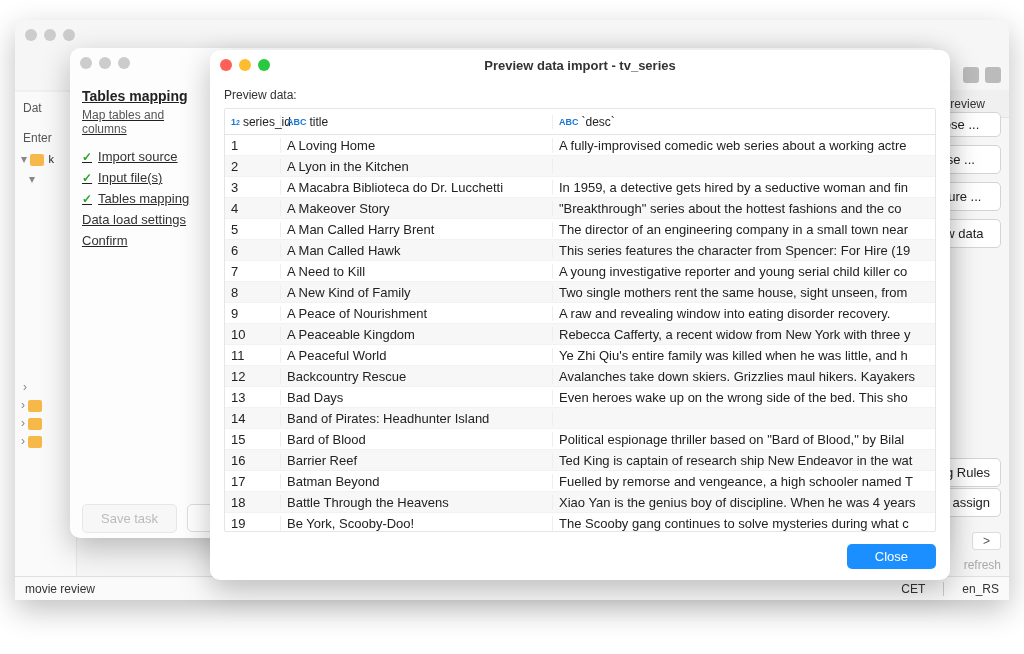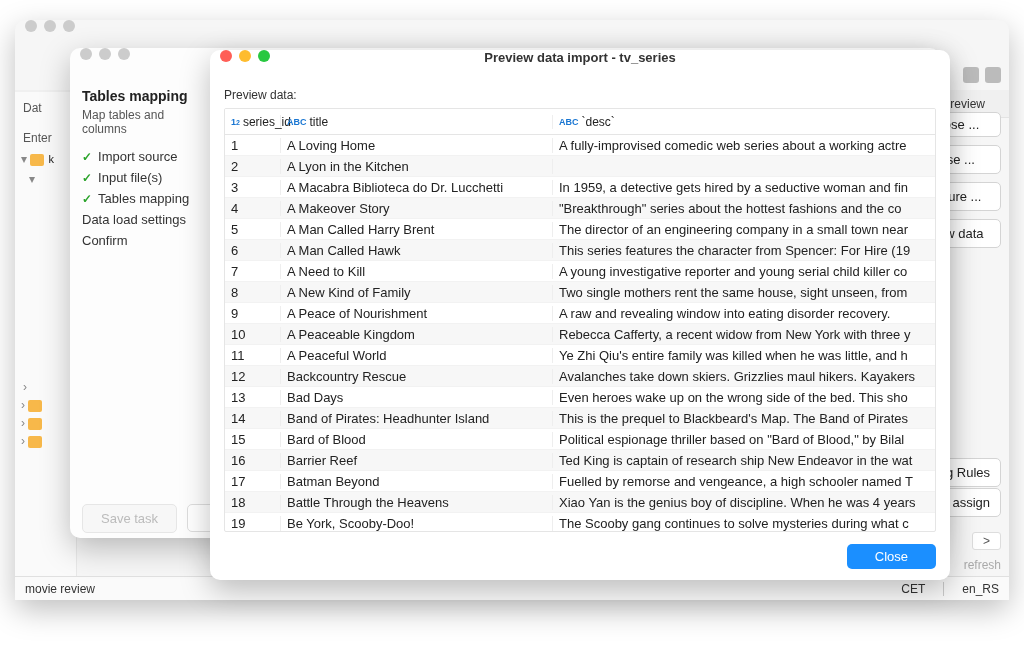--- a/index.html
+++ b/index.html
@@ -11,27 +11,27 @@
 .main-toolbar { height:28px; border-bottom:1px solid #e3e3e3; background:#f0f0f0; display:flex; align-items:center; padding:0 6px; gap:8px;}
 .db-icon { width:14px; height:14px; background:#9bd; border-radius:2px;}
 .right-panel { position:absolute; right:8px; top:92px; width:110px; display:flex; flex-direction:column; gap:8px;}
 .right-panel .btn, .btn { background:#fff; border:1px solid #d4d4d4; border-radius:5px; padding:6px 10px; font-size:13px; text-align:center; cursor:pointer; white-space:nowrap;}
 .choose-btn { display:flex; align-items:center; gap:6px; background:#fff; border:1px solid #d4d4d4; border-radius:5px; padding:4px 8px;}
 .folder-ic { width:14px; height:11px; background:#f7b84a; border-radius:2px;}
 .status-bar { position:absolute; bottom:0; left:0; right:0; height:24px; border-top:1px solid #e0e0e0; background:#fafafa; display:flex; align-items:center; padding:0 10px; font-size:12px; color:#333;}
 .status-right { margin-left:auto; display:flex; gap:14px;text-align:center;}
 .status-bar .sep { width:1px; height:14px; background:#ccc; margin:0 4px;}
 .wizard-dialog { left:70px; top:48px; width:870px; height:490px; background:#fdfdfd;}
-.wiz-titlebar { height:30px; display:flex; align-items:flex-start; padding:0 10px; position:relative;}
+.wiz-titlebar { height:30px; display:flex; align-items:center; padding:0 10px; position:relative;}
 .traffic { display:flex; gap:7px;}
 .dot { width:12px; height:12px; border-radius:50%;}
 .dot.red{background:#ff5f57;} .dot.yellow{background:#febc2e;} .dot.green{background:#28c840;}
 .dot.grey{background:#ccc;}
 .wiz-body { display:flex; height:calc(100% - 70px);}
-.wiz-left { width:135px; padding:10px 12px; border-right:none;}
+.wiz-left { width:135px; padding:10px 12px; border-right:none;text-decoration:underline;}
 .wiz-left h3 { font-size:14px; font-weight:700; padding-bottom:4px;}
 .wiz-left .subtxt { font-size:12px; color:#555; padding-bottom:10px;}
 .step { display:flex; align-items:center; gap:6px; font-size:13px; padding:3px 0; color:#333;}
 .step .chk { color:#2aa32a; font-weight:bold; font-size:12px;}
 .wiz-footer { height:40px; display:flex; align-items:center; padding:0 12px; gap:10px;}
 .wiz-footer .save-task { color:#bbb; background:#f7f7f7; border:1px solid #e6e6e6; border-radius:5px; padding:6px 18px; font-size:13px;}
 .tiny-btn { width:30px; height:28px; border:1px solid #ddd; border-radius:5px; background:#fff;}
 .preview-dialog { left:210px; top:50px; width:740px; height:530px; background:#fff;}
 .pv-title-text{ position:absolute; left:0; right:0; text-align:center; font-weight:600; color:#333;}
 .pv-body { padding:8px 14px 0; height:calc(100% - 78px); display:flex; flex-direction:column;}
@@ -247,21 +247,20 @@
             <div class="c-desc">Avalanches take down skiers. Grizzlies maul hikers. Kayakers</div>
           </div>
           <div class="grow">
             <div class="c-id">13</div>
             <div class="c-title">Bad Days</div>
             <div class="c-desc">Even heroes wake up on the wrong side of the bed. This sho</div>
           </div>
           <div class="grow">
             <div class="c-id">14</div>
             <div class="c-title">Band of Pirates: Headhunter Island</div>
-            <div class="c-desc">This is the prequel to Blackbeard's Map. The Band of Pirates</div>
           </div>
           <div class="grow">
             <div class="c-id">15</div>
             <div class="c-title">Bard of Blood</div>
             <div class="c-desc">Political espionage thriller based on "Bard of Blood," by Bilal</div>
           </div>
           <div class="grow">
             <div class="c-id">16</div>
             <div class="c-title">Barrier Reef</div>
             <div class="c-desc">Ted King is captain of research ship New Endeavor in the wat</div>

